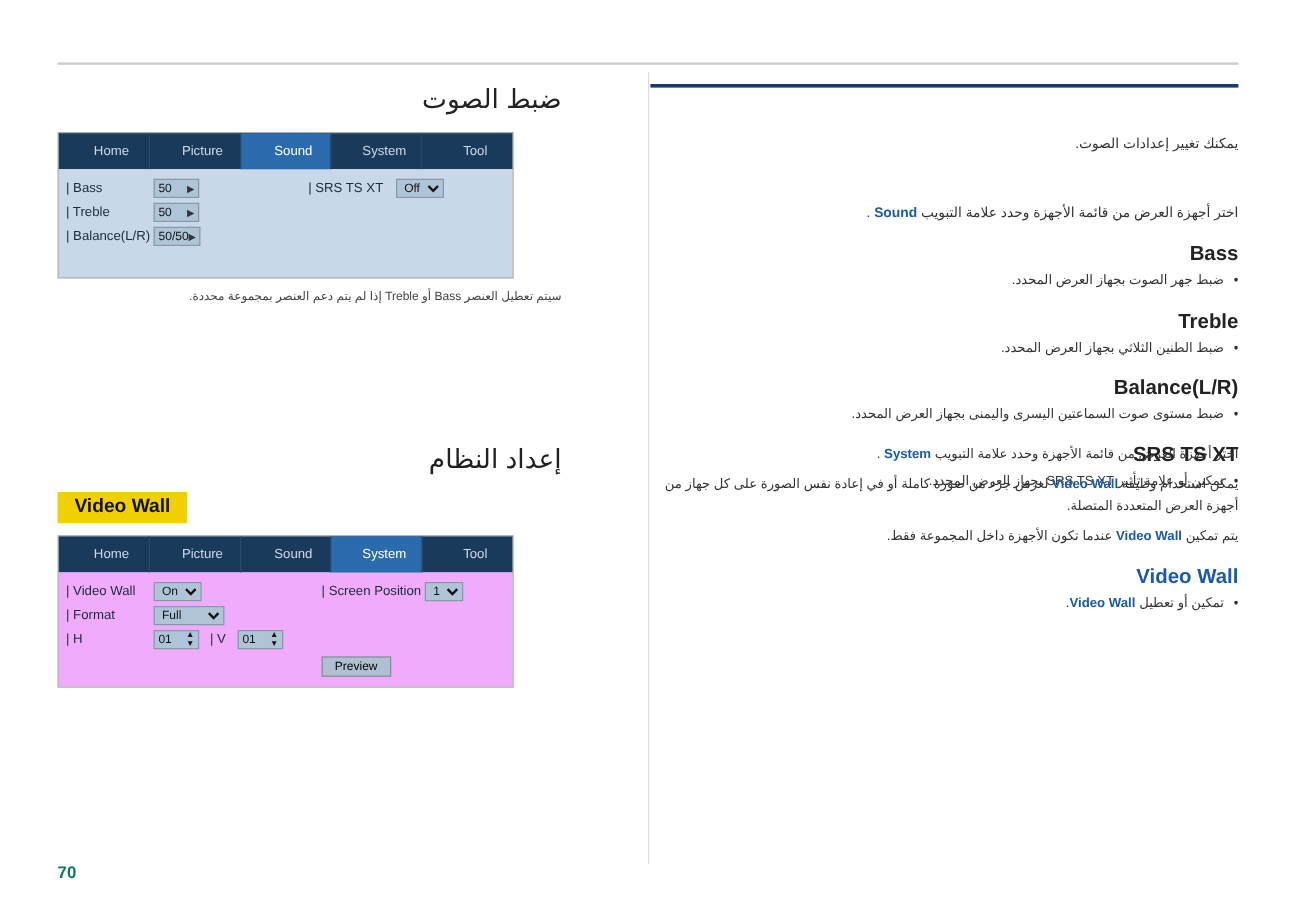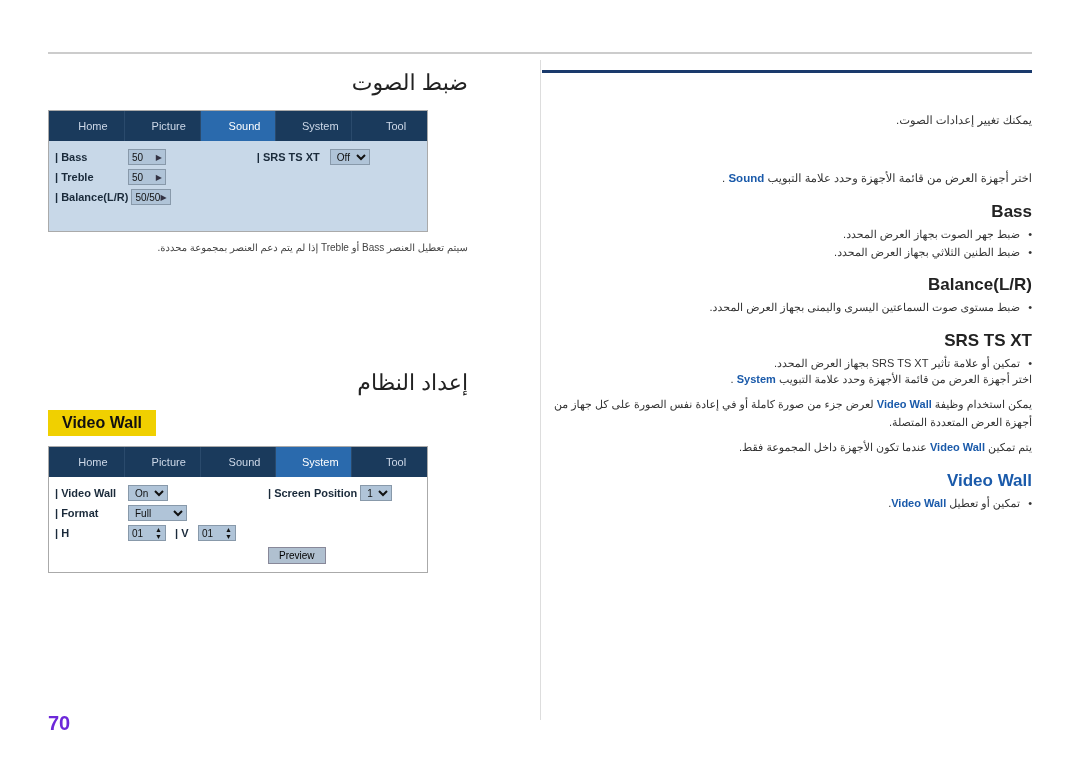--- a/index.html
+++ b/index.html
@@ -9,22 +9,22 @@
       background: #ffffff;
       font-family: Arial, sans-serif;
       position: relative;
       overflow: hidden;
     }
 
     .page-number {
       position: absolute;
       bottom: 28px;
       left: 48px;
-      font-size: 20px;
-      color: #6d28d9;
+      font-size: 14px;
+      color: #0f766e;
       font-weight: bold;
     }
 
     
     .top-divider {
       position: absolute;
       top: 52px;
       left: 48px;
       right: 48px;
       height: 2px;
@@ -105,21 +105,21 @@
 
     .field-row {
       display: flex;
       align-items: center;
       gap: 3px;
       font-size: 11px;
       color: #1a2a3a;
     }
 
     .field-label {
-      font-weight: bold;
+      font-weight: normal;
       min-width: 70px;
       font-size: 11px;
       color: #1a2a3a;
     }
 
     .field-bar {
       display: flex;
       align-items: center;
       background: #b0c4d8;
       border: 1px solid #8899aa;
@@ -169,21 +169,21 @@
       font-weight: bold;
       padding: 4px 14px;
       display: inline-block;
       margin-bottom: 10px;
     }
 
     
     .ui-body-vw {
       display: flex;
       padding: 8px 6px;
-      background: #ffffff;
+      background: #f0abfc;
       min-height: 95px;
     }
 
     
     .right-col {
       position: absolute;
       top: 70px;
       right: 48px;
       width: 490px;
       direction: rtl;
@@ -412,20 +412,21 @@
   </div>
   <div class="right-intro">
     <span>اختر أجهزة العرض من قائمة الأجهزة وحدد علامة التبويب</span>
     <span class="highlight">Sound</span>
     <span>.</span>
   </div>
 
   <div class="section-heading">Bass</div>
   <div class="bullet-item">ضبط جهر الصوت بجهاز العرض المحدد.</div>
 
+  <div class="section-heading">Treble</div>
   <div class="bullet-item">ضبط الطنين الثلاثي بجهاز العرض المحدد.</div>
 
   <div class="section-heading">Balance(L/R)</div>
   <div class="bullet-item">ضبط مستوى صوت السماعتين اليسرى واليمنى بجهاز العرض المحدد.</div>
 
   <div class="section-heading">SRS TS XT</div>
   <div class="bullet-item">تمكين أو علامة تأثير SRS TS XT بجهاز العرض المحدد.</div>
 
 </div>
 

